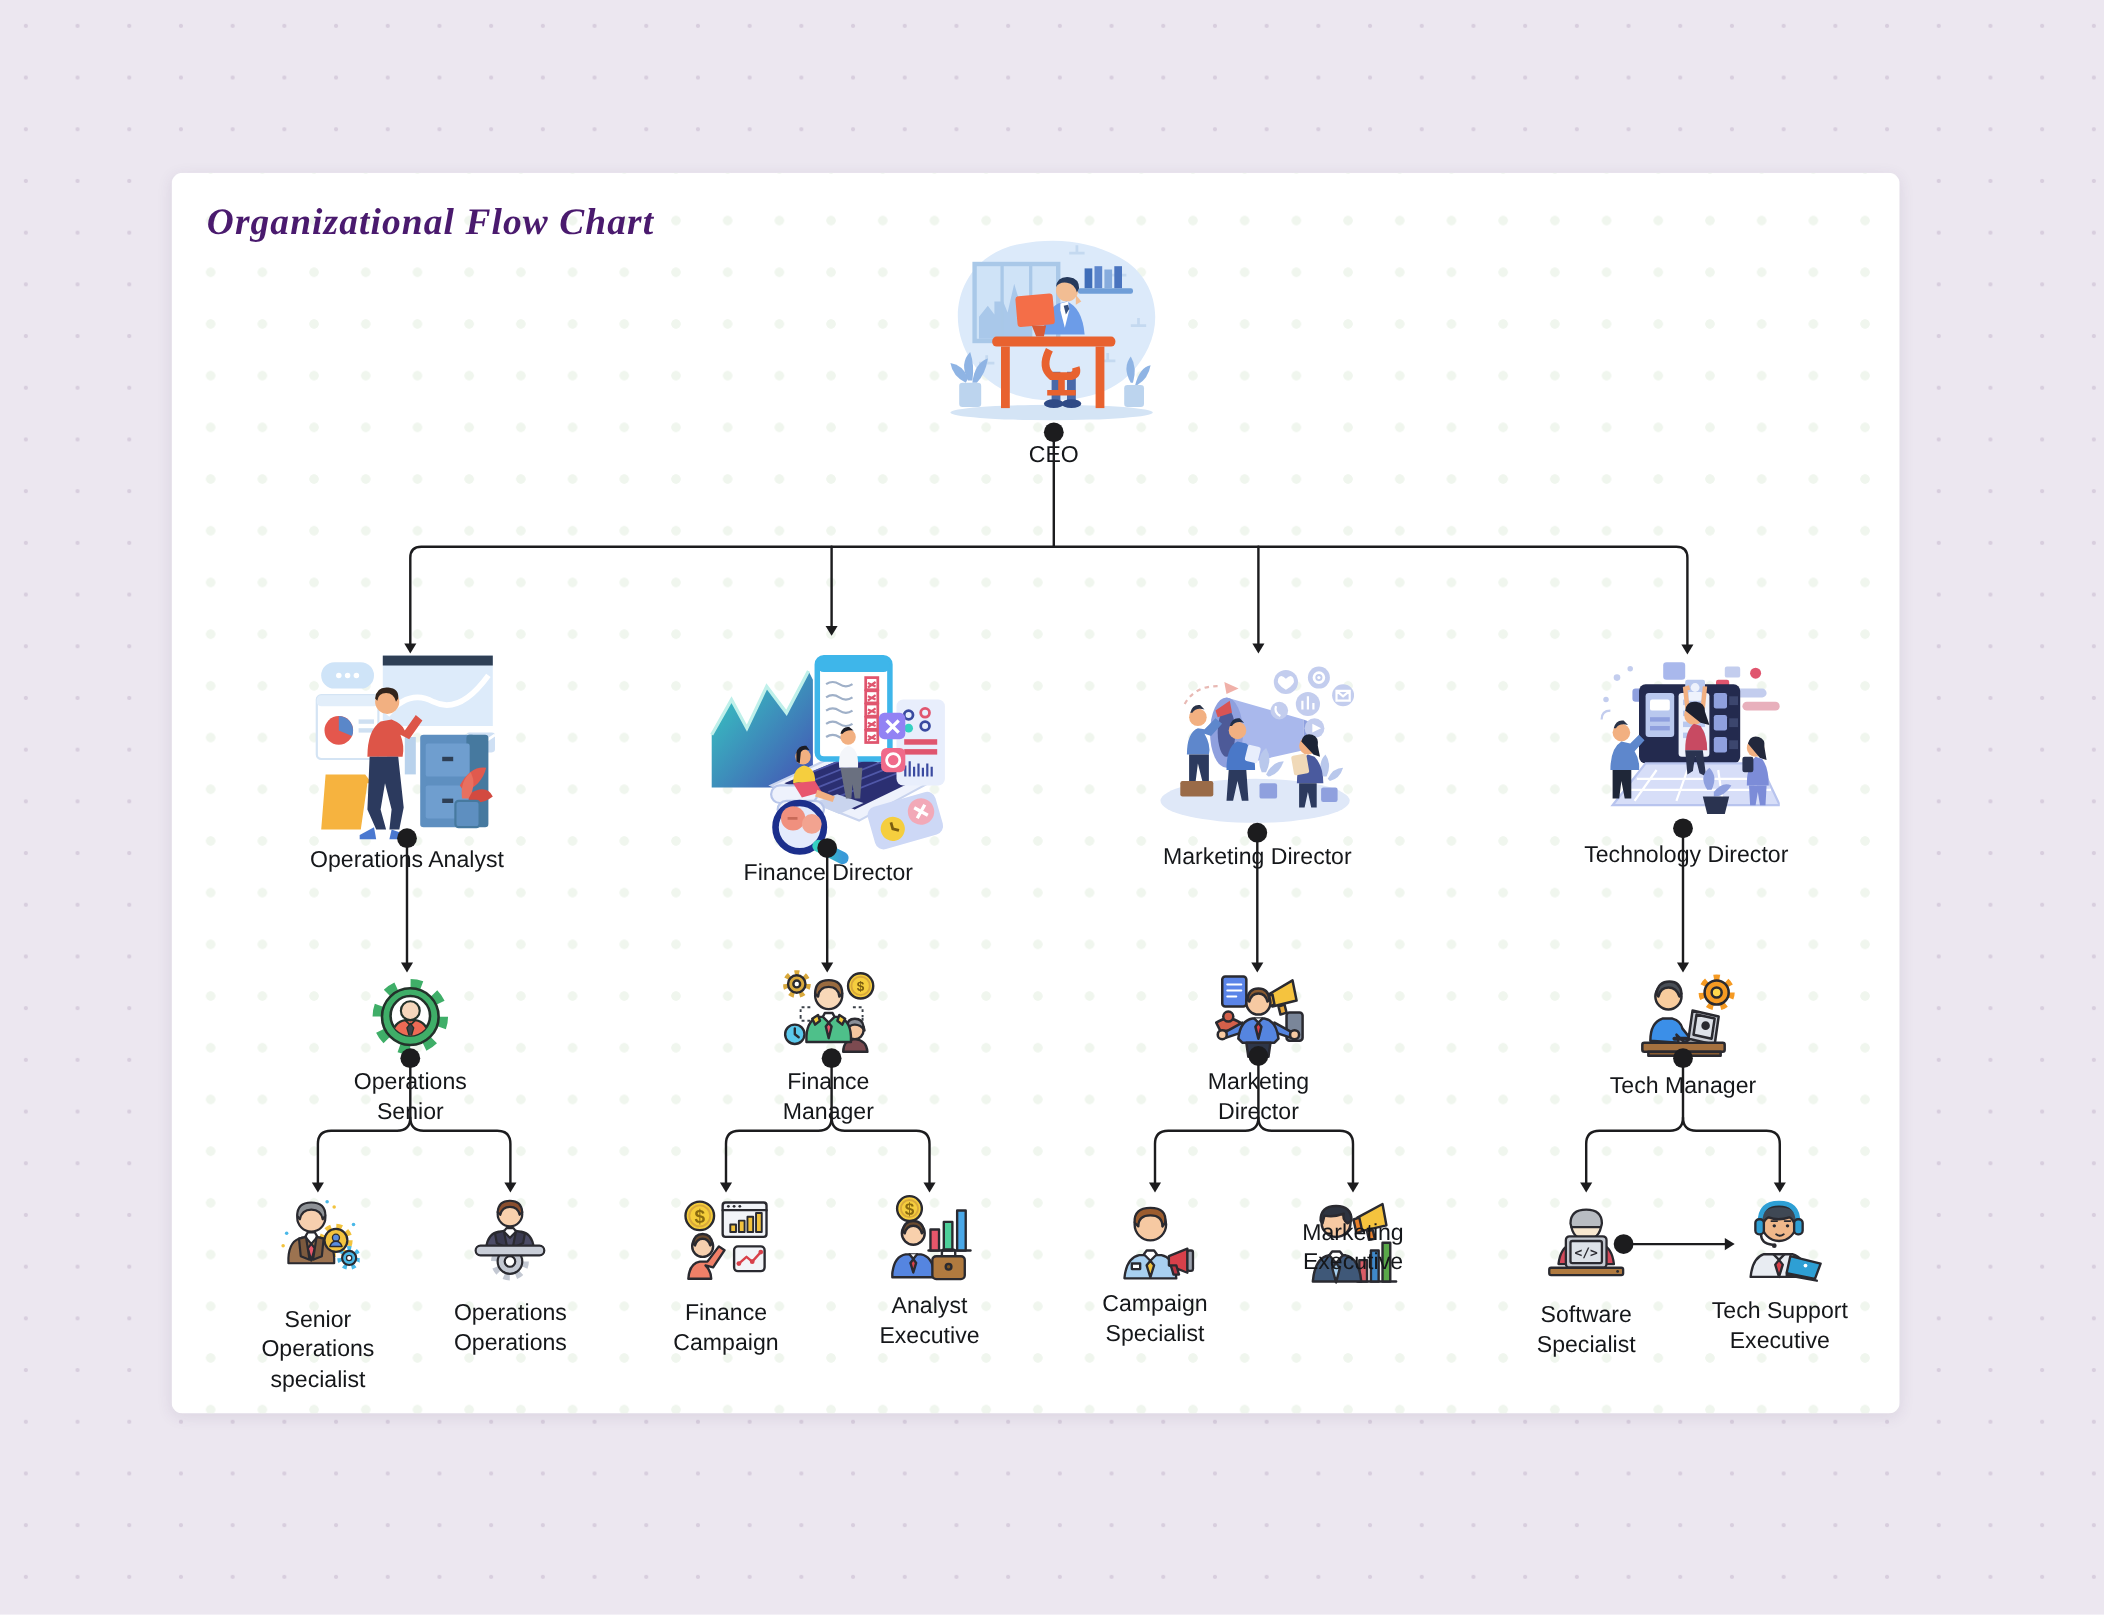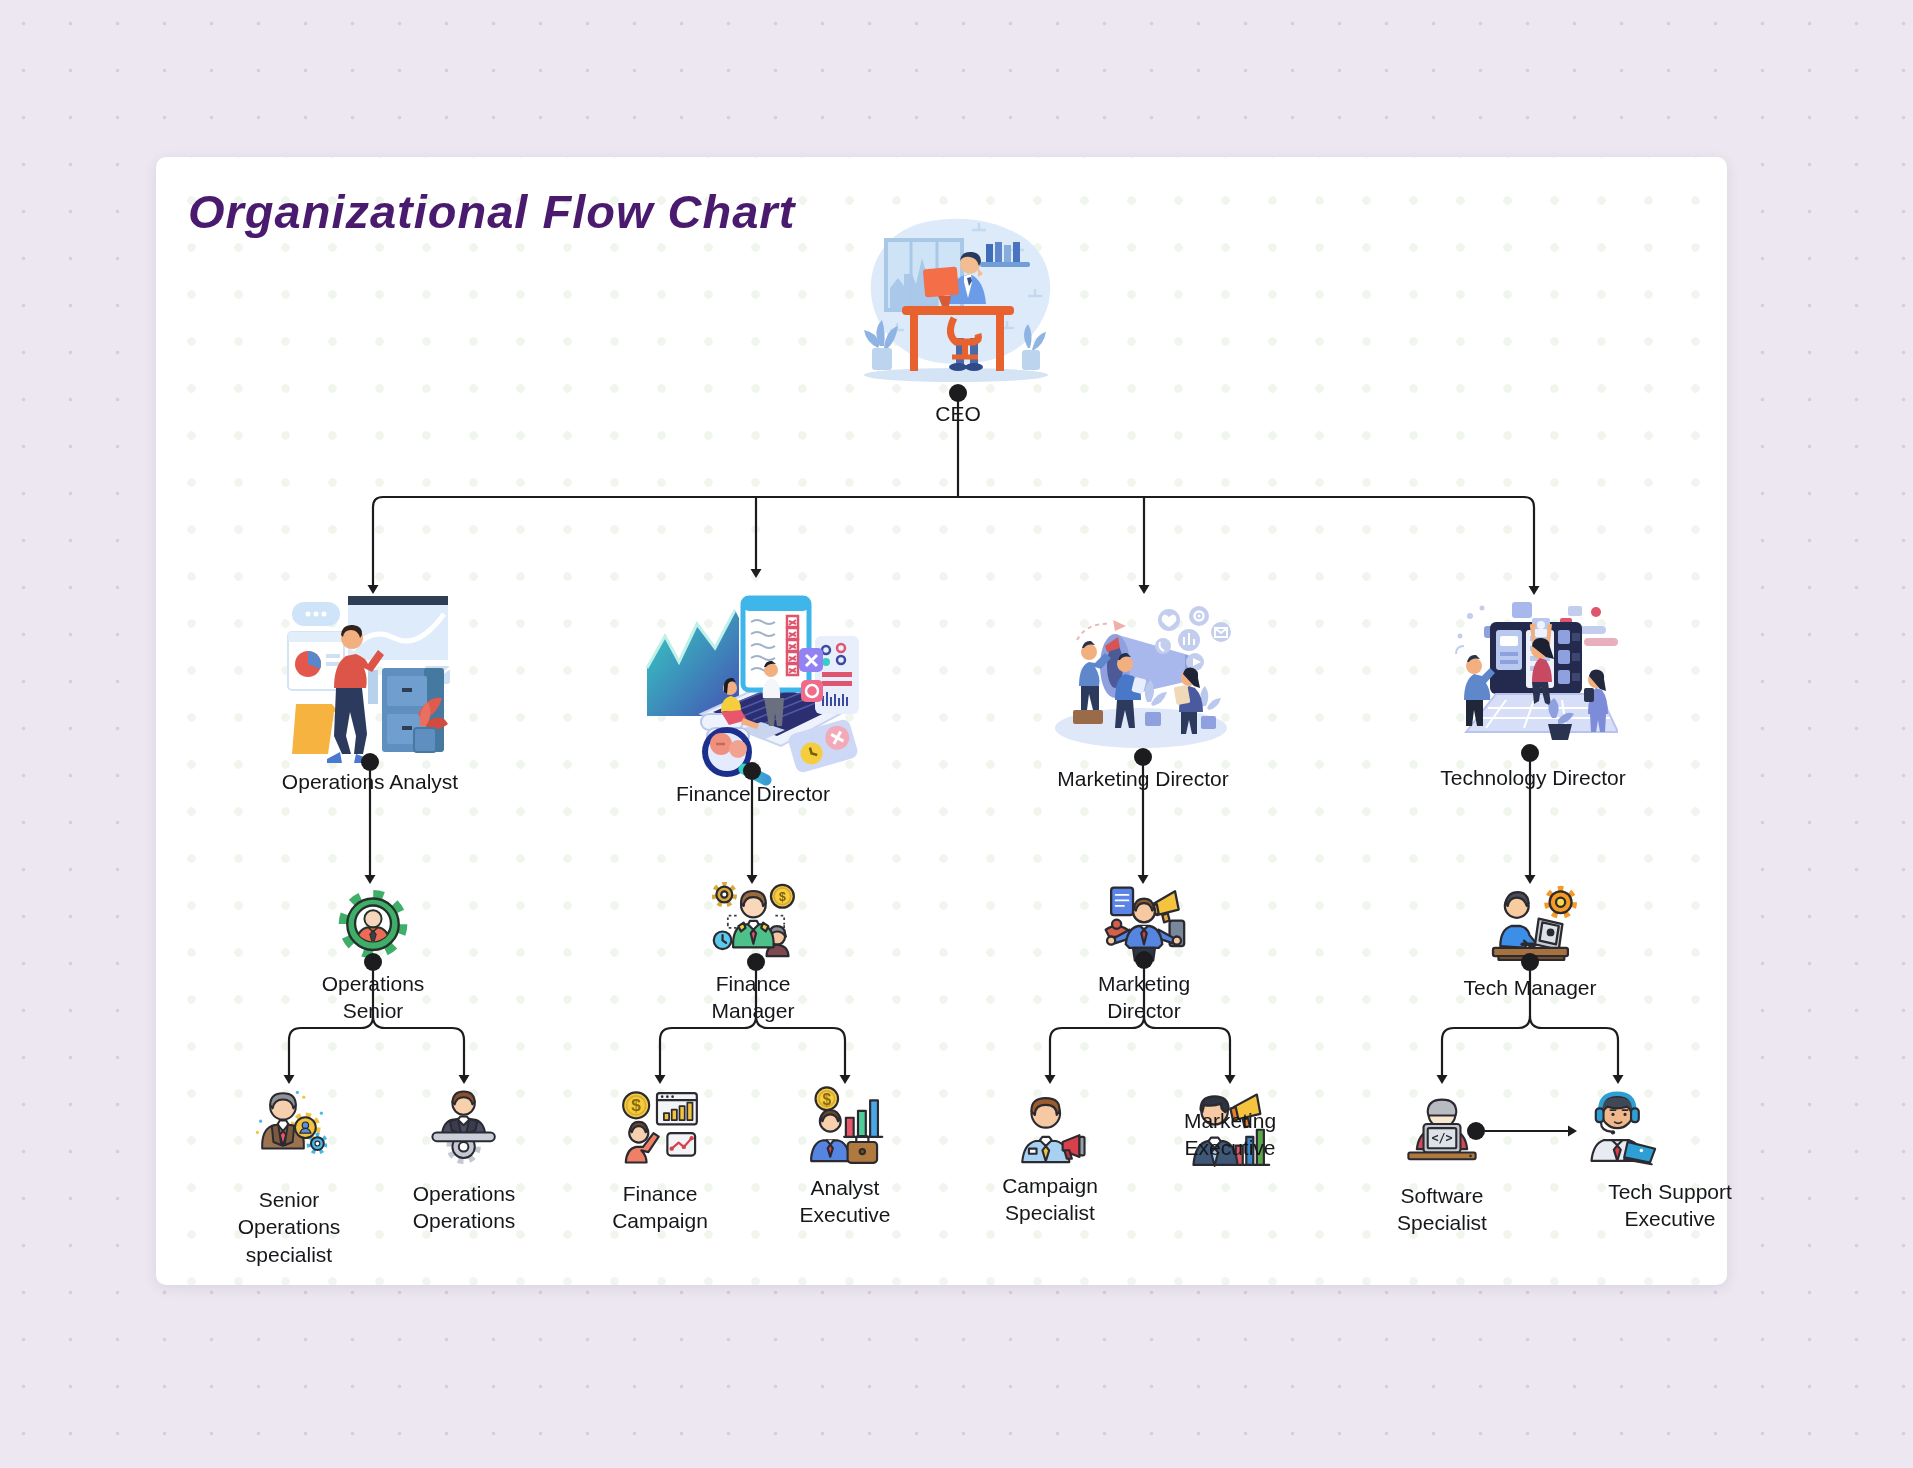--- a/index.html
+++ b/index.html
@@ -8,22 +8,22 @@
     background-color:#ece7f0;
     background-image:radial-gradient(circle,#d8cede 1.7px,transparent 2.1px);
     background-size:47px 47px;
     font-family:"Liberation Sans","DejaVu Sans",sans-serif}
   .canvas{position:absolute;left:156px;top:157px;width:1571px;height:1128px;
     background-color:#ffffff;border-radius:10px;
     background-image:radial-gradient(circle,#f0f6ee 4px,transparent 4.6px);
     background-size:47px 47px;background-position:12px 20px;
     box-shadow:0 3px 14px rgba(70,45,95,.10)}
   .title{position:absolute;left:188px;top:184px;
-    font-family:Liberation Sans, sans-serif;font-style:italic;font-weight:bold;
-    font-size:47px;color:#4a1a6e;letter-spacing:1px}
+    font-family:Liberation Serif, serif;font-style:italic;font-weight:bold;
+    font-size:34px;color:#4a1a6e;letter-spacing:1px}
   .node{position:absolute}
   .node svg{width:100%;height:100%;display:block}
   .label{position:absolute;transform:translateX(-50%);text-align:center;
     font-size:21px;line-height:1.3;color:#15171a}
   .nowrap{white-space:nowrap}
   .connectors{position:absolute;left:0;top:0;pointer-events:none}
 </style>
 </head>
 <body>
 
@@ -601,21 +601,21 @@
           <path d="M18,88 q2,-20 14,-24 l30,0 q14,4 16,24 z" fill="#e8ecf2"></path>
           <path d="M42,64 l6,6 6,-6" fill="none"></path>
           <path d="M48,70 l4,5 -4,13 -4,-13 z" fill="#d8404a"></path>
           <path d="M60,66 l32,8 -6,16 -30,-6 z" fill="#2e9fd4"></path>
           <circle cx="76" cy="76" r="2" fill="#ffffff" stroke="none"></circle>
           <path d="M56,86 l32,6" fill="none"></path>
         </g>
       </svg>
     </span>
   </div>
-  <div class="label" style="left:1670px;top:1178px;width:180px">Tech Support Executive</div>
+  <div class="label" style="left:1618px;top:1178px;width:180px">Tech Support Executive</div>
 
   <svg class="connectors" width="1913" height="1468" viewBox="0 0 1913 1468">
     <g stroke="#1c1c1e" stroke-width="2.2" fill="none" stroke-linecap="round">
       <path d="M958,398 V497"></path>
       <path d="M958,497 H383 Q373,497 373,507 V586"></path>
       <path d="M958,497 H1524 Q1534,497 1534,507 V587"></path>
       <path d="M756,497 V570"></path>
       <path d="M1144,497 V586"></path>
       <path d="M370,762 V876"></path>
       <path d="M752,771 V876"></path>

